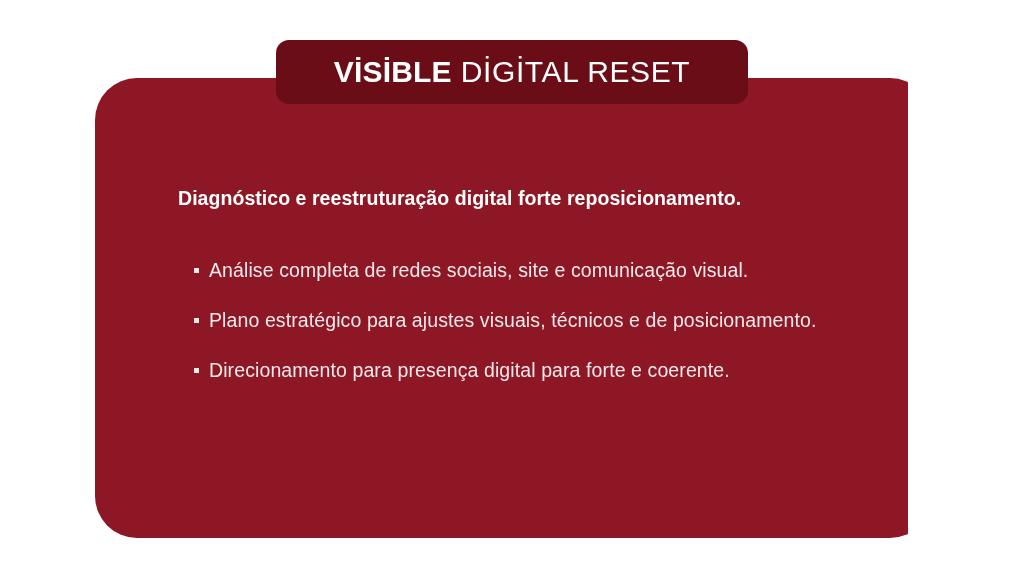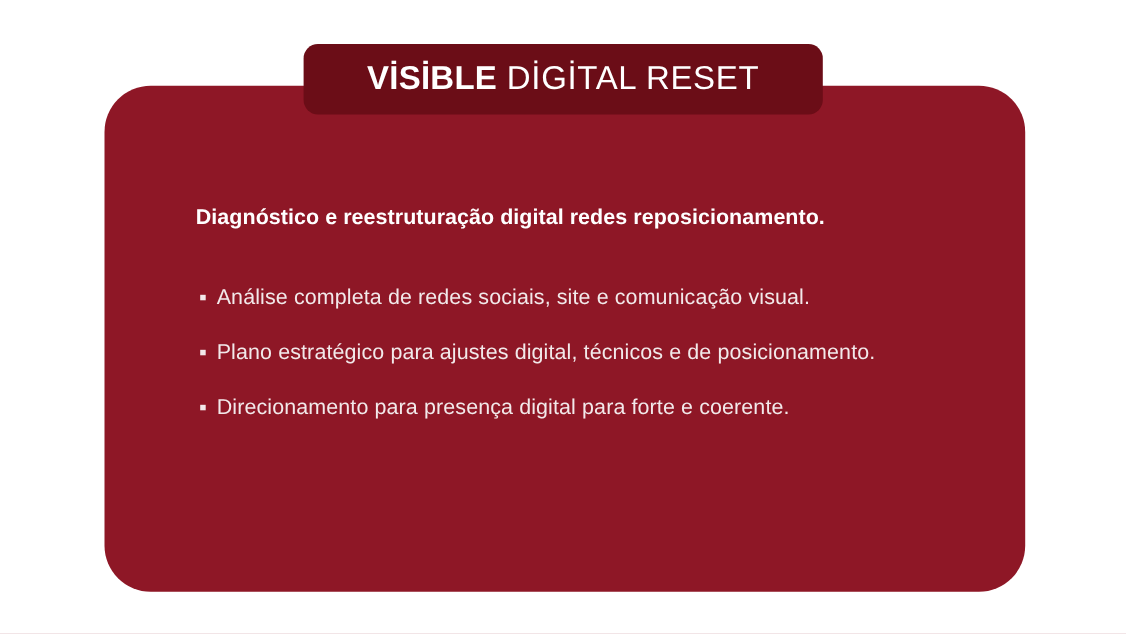--- a/index.html
+++ b/index.html
@@ -9,21 +9,21 @@
     background: #ffffff;
   }
 
   body {
     font-family: "Liberation Sans", sans-serif;
     -webkit-font-smoothing: antialiased;
   }
 
   #slide {
     position: relative;
-    width: 1024px;
+    width: 908px;
     height: 576px;
     background: #ffffff;
     overflow: hidden;
   }
 
   
   .card {
     position: absolute;
     left: 95px;
     top: 78px;
@@ -76,21 +76,21 @@
     color: #ffffff;
     font-size: 19.5px;
     font-weight: 700;
     line-height: 1.3;
     letter-spacing: 0.05px;
     margin: 0 0 46px 0;
   }
 
   .bullet-list {
     list-style: none;
-    margin: 4px;
+    margin: 16px;
     padding: 0;
   }
 
   .bullet-item {
     position: relative;
     color: #F2E9EA;
     font-size: 19.5px;
     font-weight: 400;
     line-height: 1.38;
     letter-spacing: 0.1px;
@@ -121,30 +121,30 @@
 <div id="slide">
 
   <div class="card"></div>
 
   <div class="header-tab">
     <div class="header-title"><span class="brand">VİSİBLE</span><span class="rest"> DİGİTAL RESET</span></div>
   </div>
 
   <div class="content">
 
-    <p class="subtitle">Diagnóstico e reestruturação digital redes reposicionamento.</p>
+    <p class="subtitle">Diagnóstico e reestruturação digital forte reposicionamento.</p>
 
     <ul class="bullet-list">
       <li class="bullet-item">
         <span class="bullet-marker"></span>
         <span class="bullet-text">Análise completa de redes sociais, site e comunicação visual.</span>
       </li>
       <li class="bullet-item">
         <span class="bullet-marker"></span>
-        <span class="bullet-text">Plano estratégico para ajustes digital, técnicos e de posicionamento.</span>
+        <span class="bullet-text">Plano estratégico para ajustes visuais, técnicos e de posicionamento.</span>
       </li>
       <li class="bullet-item">
         <span class="bullet-marker"></span>
         <span class="bullet-text">Direcionamento para presença digital para forte e coerente.</span>
       </li>
     </ul>
 
   </div>
 
 </div>

